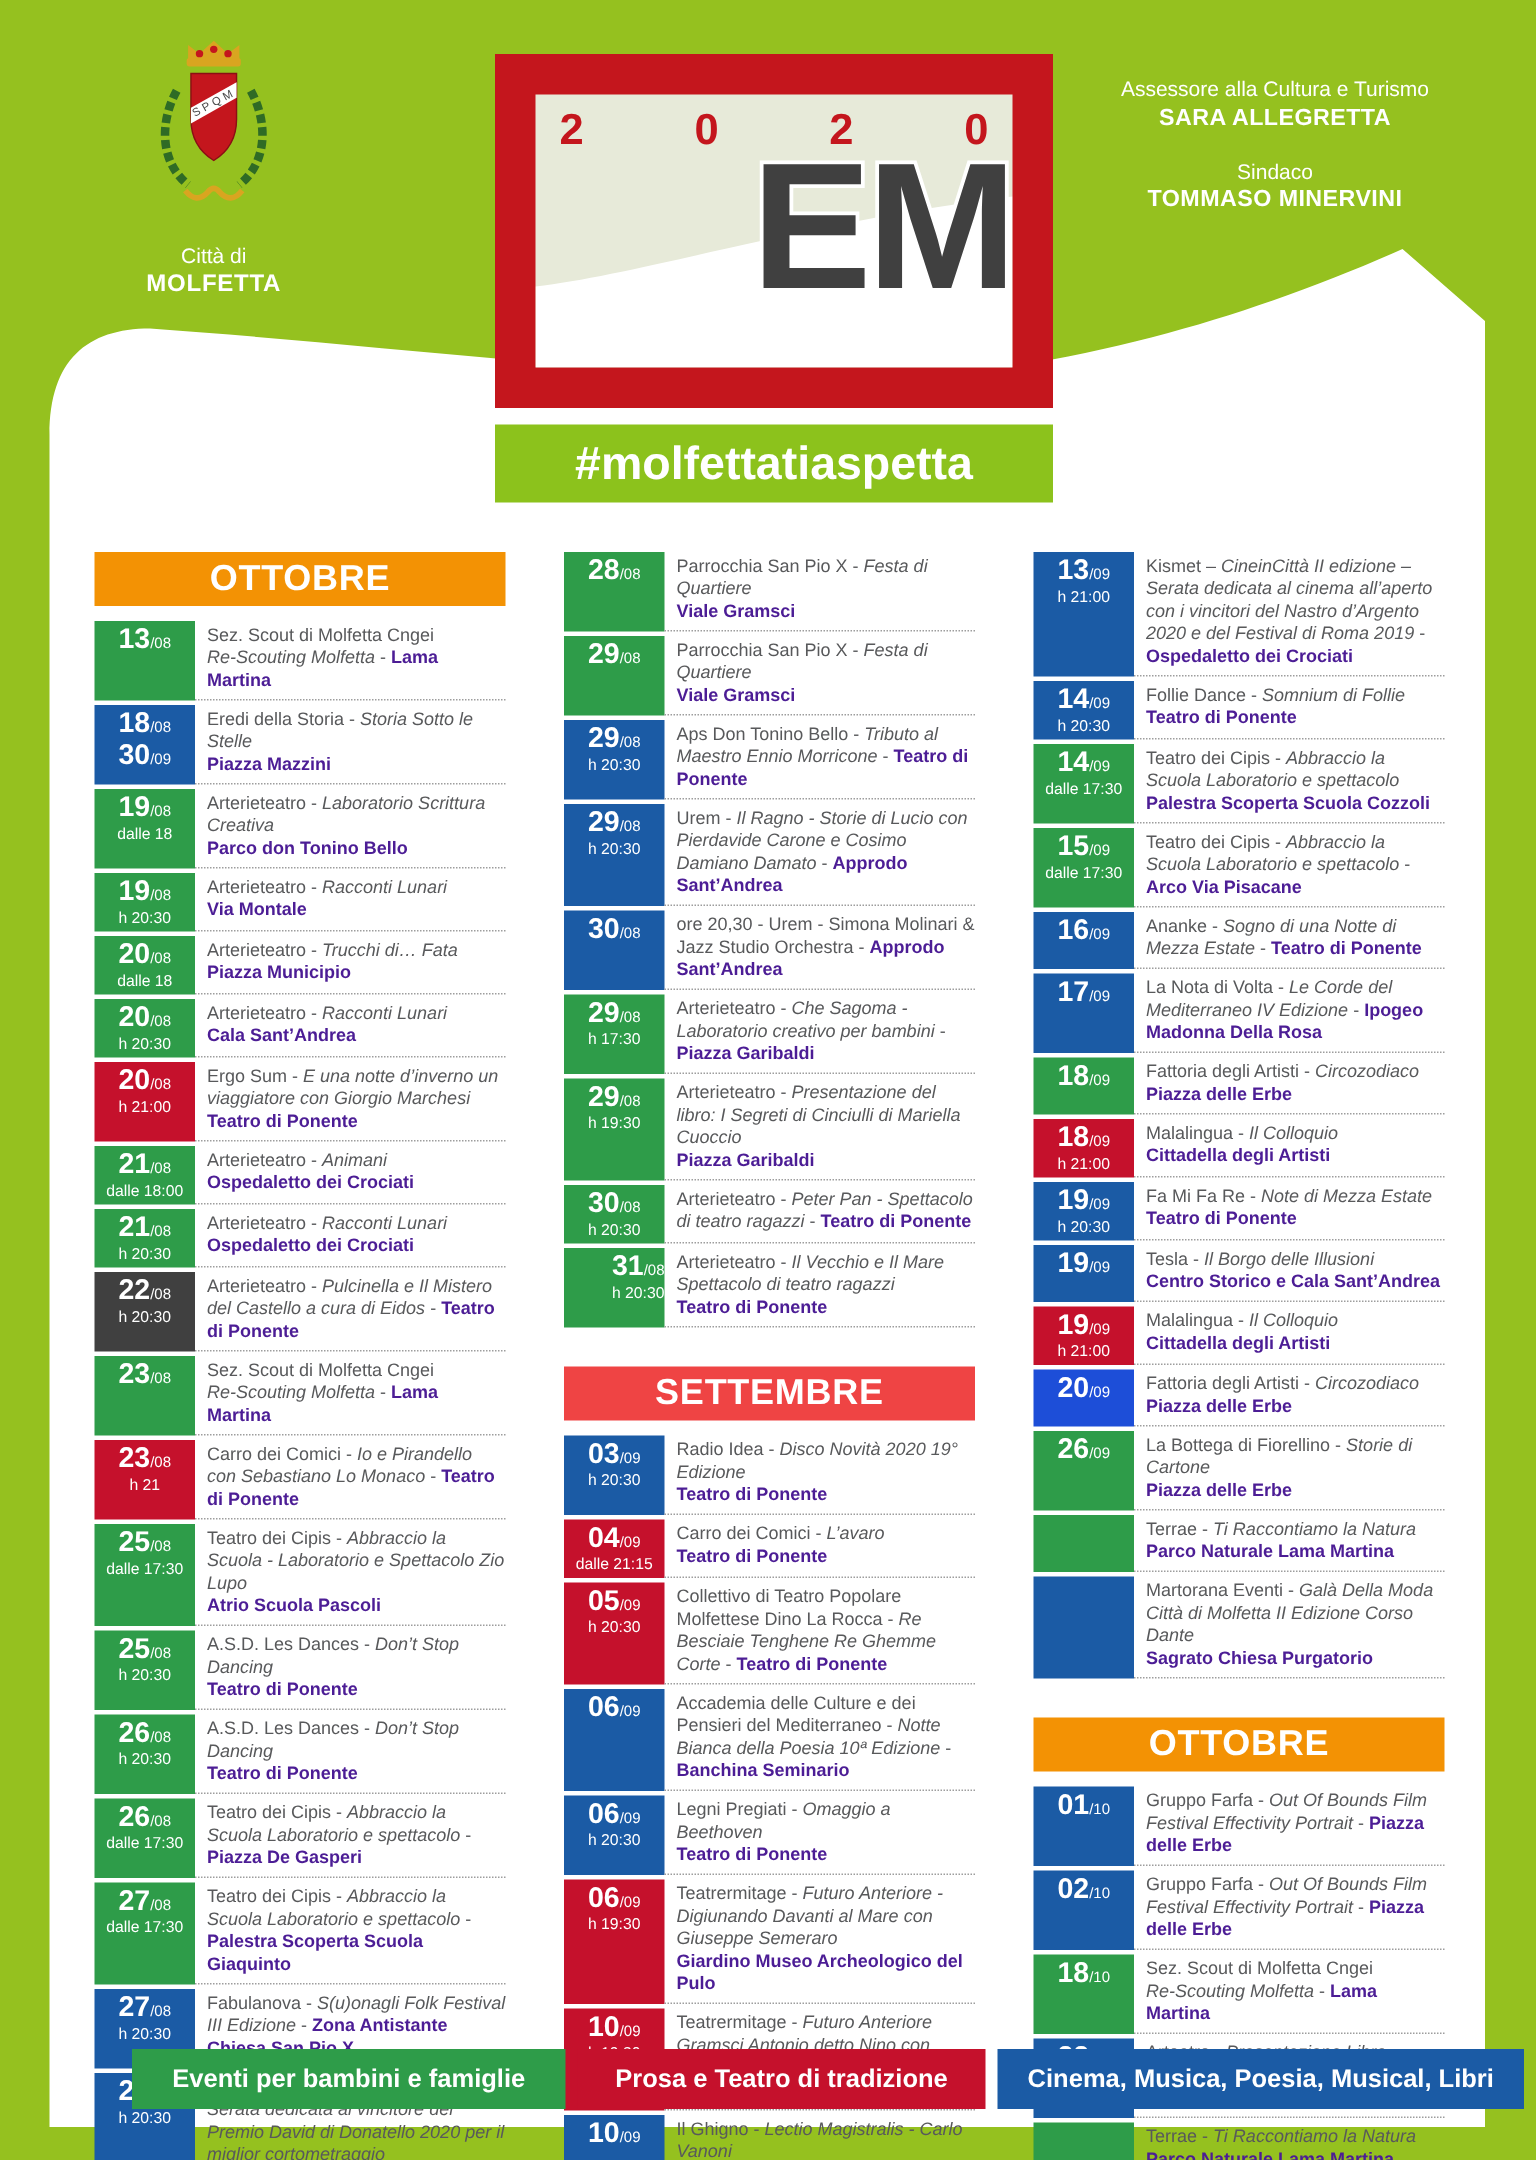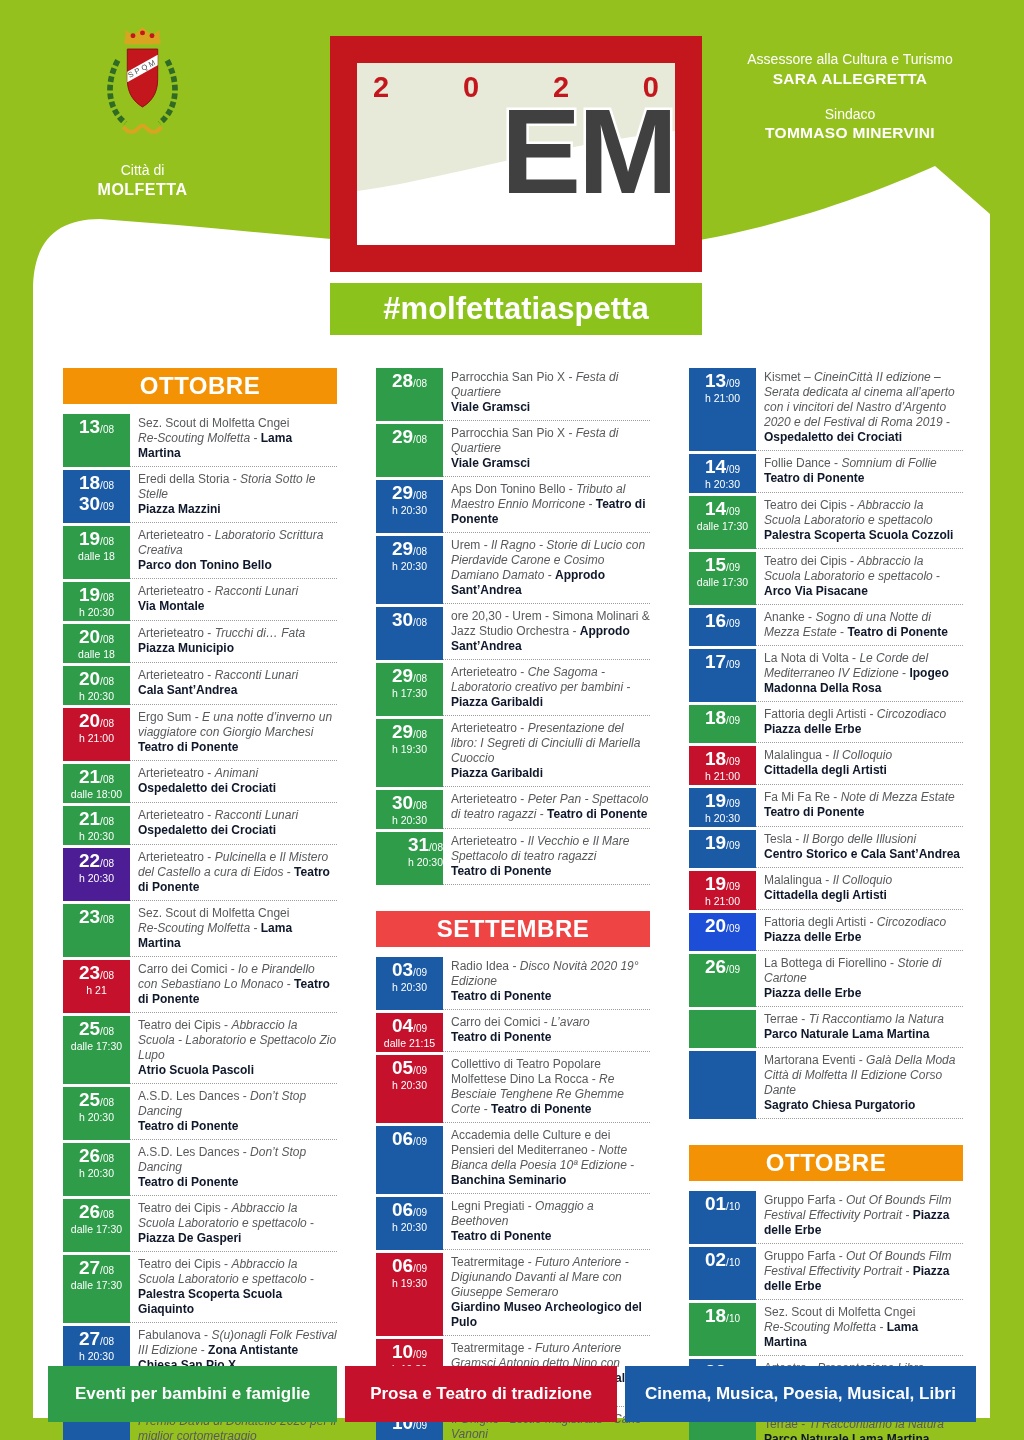--- a/index.html
+++ b/index.html
@@ -45,25 +45,25 @@
 
   .event{display:flex;margin-bottom:3px;align-items:stretch;}
   .date{width:67px;min-width:67px;color:#fff;text-align:center;padding:3px 0 2px;box-sizing:border-box;}
   .dline{line-height:1.1;}
   .dn{font-size:19px;font-weight:bold;}
   .ds{font-size:10px;font-weight:normal;}
   .time{font-size:10.5px;line-height:1.25;}
   .desc{flex:1;padding:2px 0 5px 8px;border-bottom:1px dotted #9d9d9d;
     font-size:12px;line-height:15px;color:#58595b;}
   .desc .i{font-style:italic;}
-  .desc .b{font-weight:bold;color:#0f172a;}
+  .desc .b{font-weight:bold;color:#4c1d95;}
 
   
-  .legend-item{position:absolute;top:1366px;height:56px;color:#fff;font-weight:bold;font-size:17px;
-    display:flex;align-items:center;justify-content:center;text-align:center;}
+  .legend-item{position:absolute;top:1366px;height:40px;color:#fff;font-weight:bold;font-size:17px;
+    display:flex;align-items:center;justify-content:center;text-align:center;margin-left:40px;}
   .leg-0{left:48px;width:289px;}
   .leg-1{left:345px;width:272px;}
   .leg-2{left:625px;width:351px;}
 </style>
 </head>
 <body>
 
 <svg id="panel-svg" width="1024" height="1440">
   <path d="M33,290 C33,240 58,219 100,219 C255,230 430,252 565,253 C715,252 852,203 935,166 L990,214 L990,1418 L33,1418 Z" fill="#ffffff"></path>
 </svg>
@@ -174,21 +174,21 @@
         <div class="desc"><span class="r">Arterieteatro - </span><span class="i">Animani</span><br><span class="b">Ospedaletto dei Crociati</span></div>
       </div>
       <div class="event">
         <div class="date" style="background: rgb(46, 156, 73);">
           <div class="dline"><span class="dn">21</span><span class="ds">/08</span></div>
           <div class="time">h 20:30</div>
         </div>
         <div class="desc"><span class="r">Arterieteatro - </span><span class="i">Racconti Lunari</span><br><span class="b">Ospedaletto dei Crociati</span></div>
       </div>
       <div class="event">
-        <div class="date" style="background: #4c1d95;">
+        <div class="date" style="background: #404040;">
           <div class="dline"><span class="dn">22</span><span class="ds">/08</span></div>
           <div class="time">h 20:30</div>
         </div>
         <div class="desc"><span class="r">Arterieteatro - </span><span class="i">Pulcinella e Il Mistero del Castello a cura di Eidos</span><span class="r"> - </span><span class="b">Teatro di Ponente</span></div>
       </div>
       <div class="event">
         <div class="date" style="background: rgb(46, 156, 73);">
           <div class="dline"><span class="dn">23</span><span class="ds">/08</span></div>
         </div>
         <div class="desc"><span class="r">Sez. Scout di Molfetta Cngei</span><br><span class="i">Re-Scouting Molfetta</span><span class="r"> - </span><span class="b">Lama Martina</span></div>

